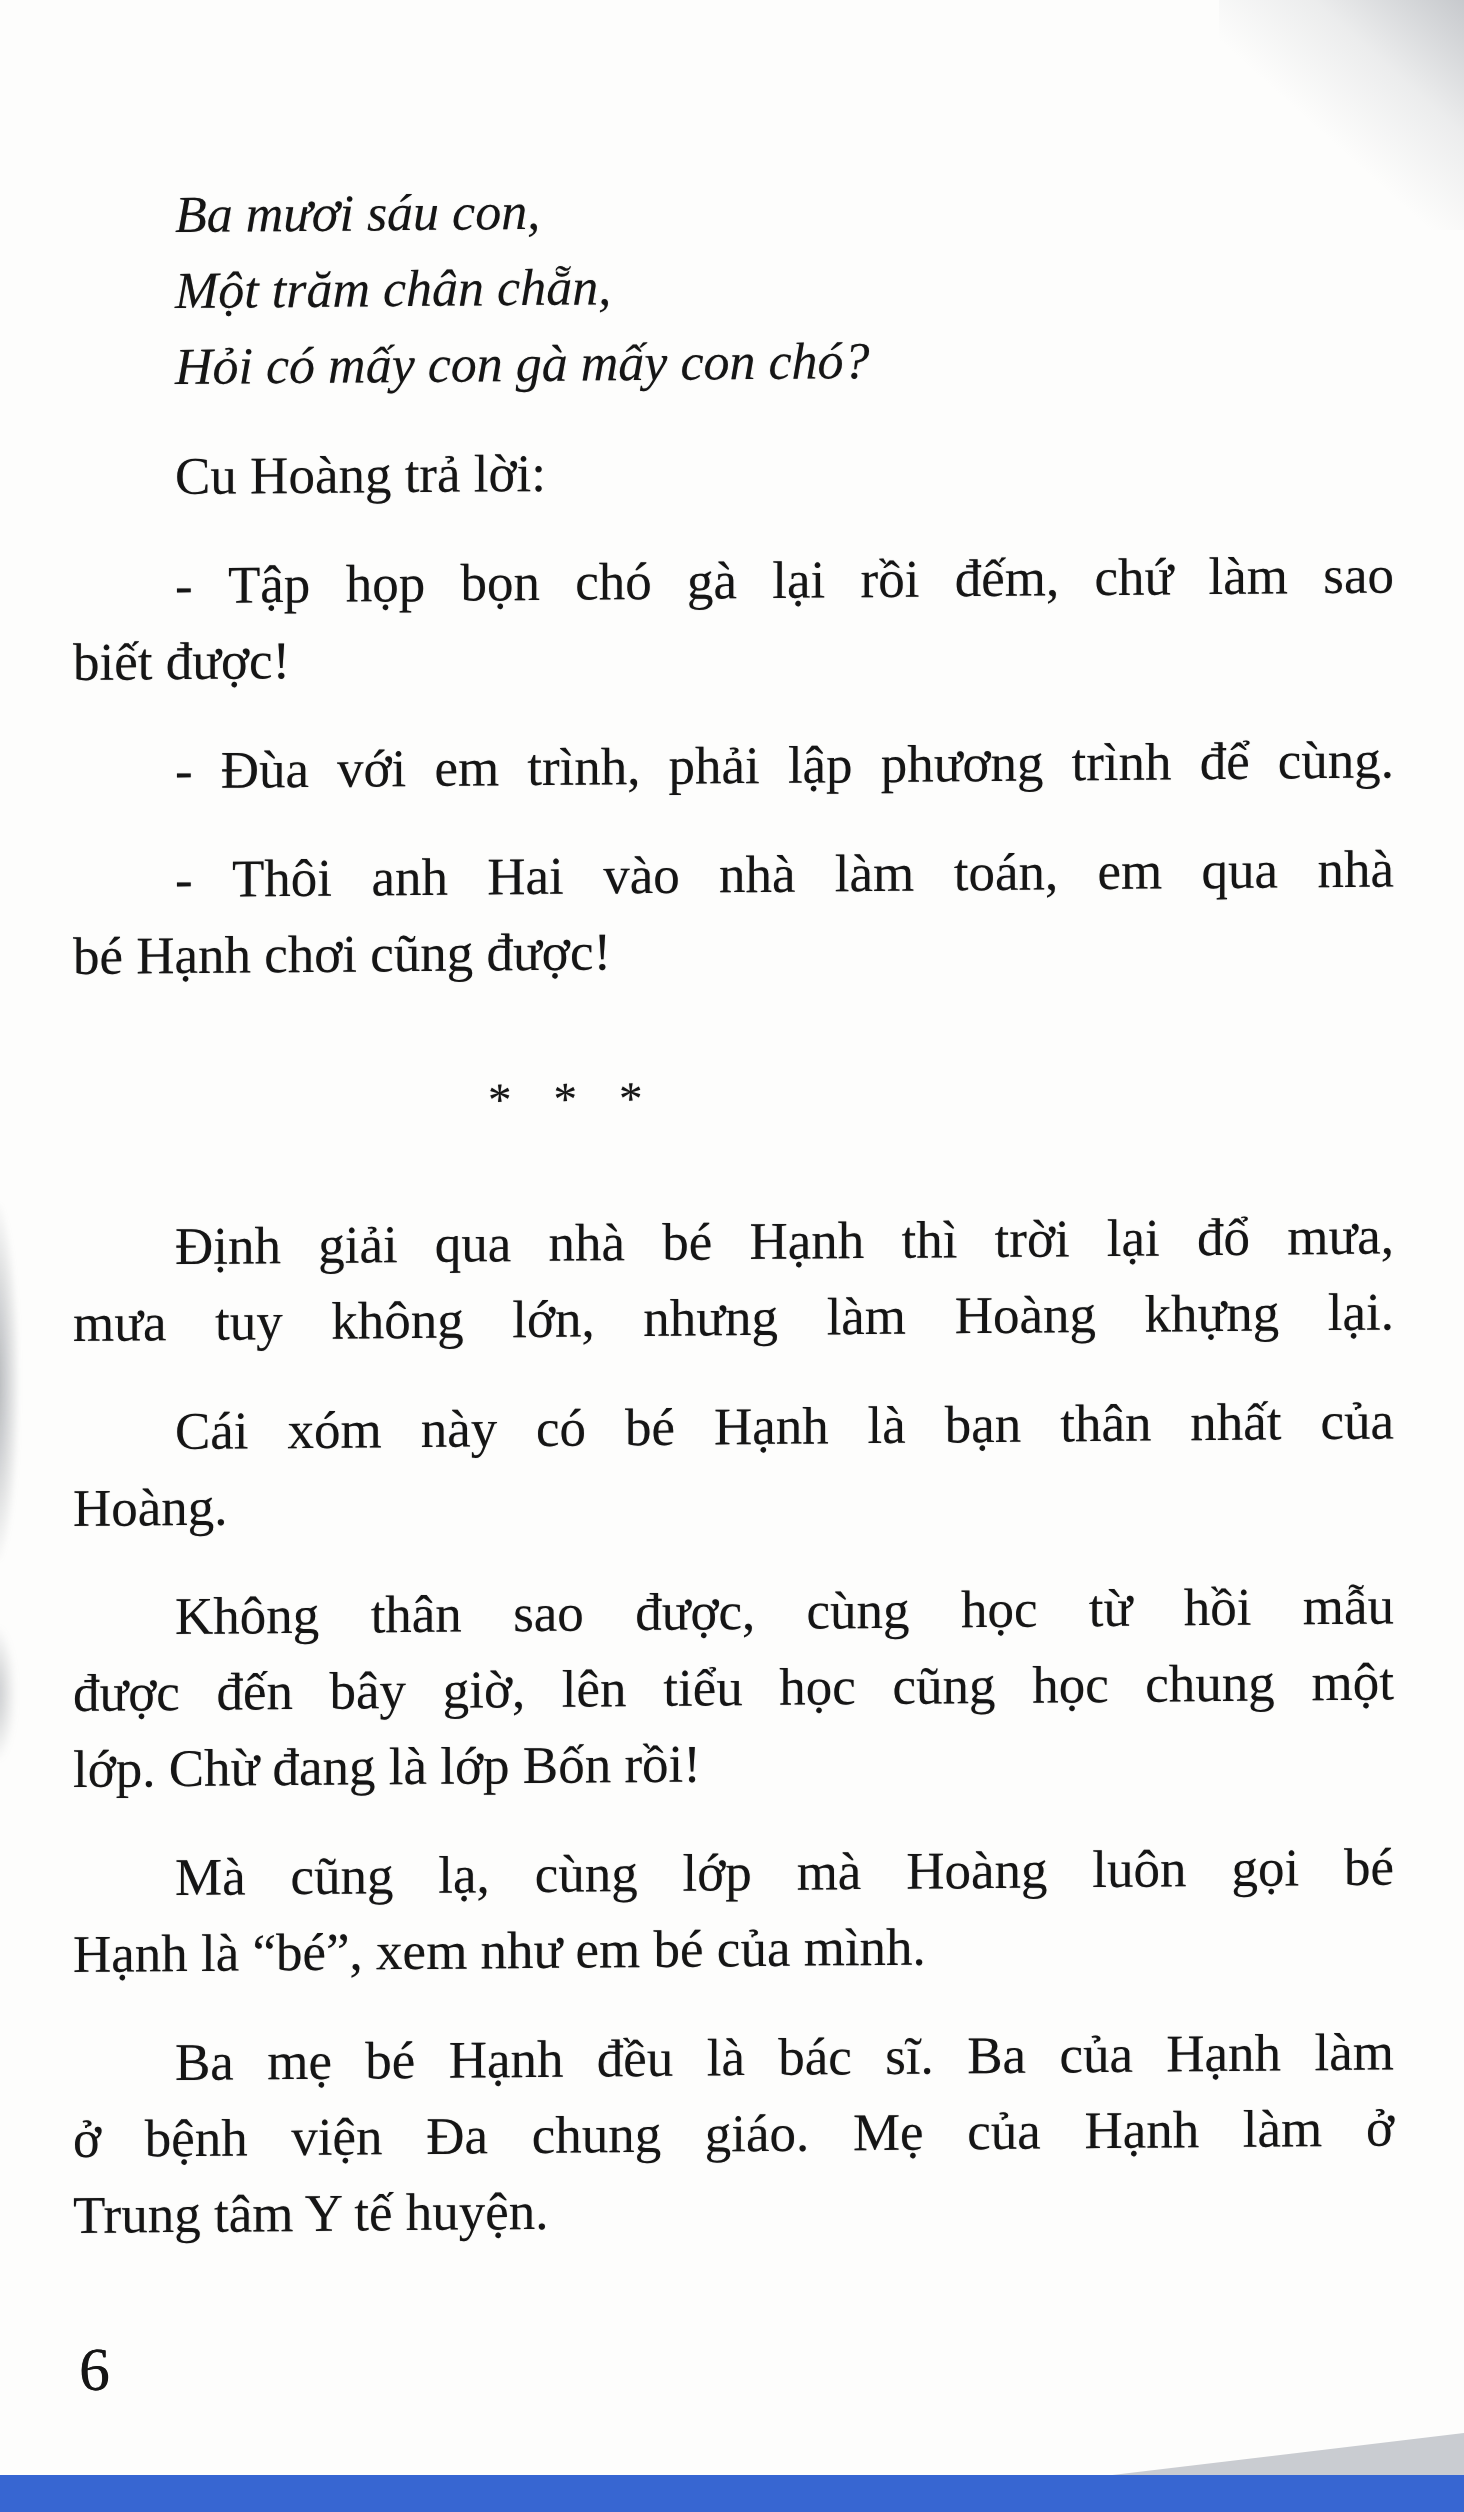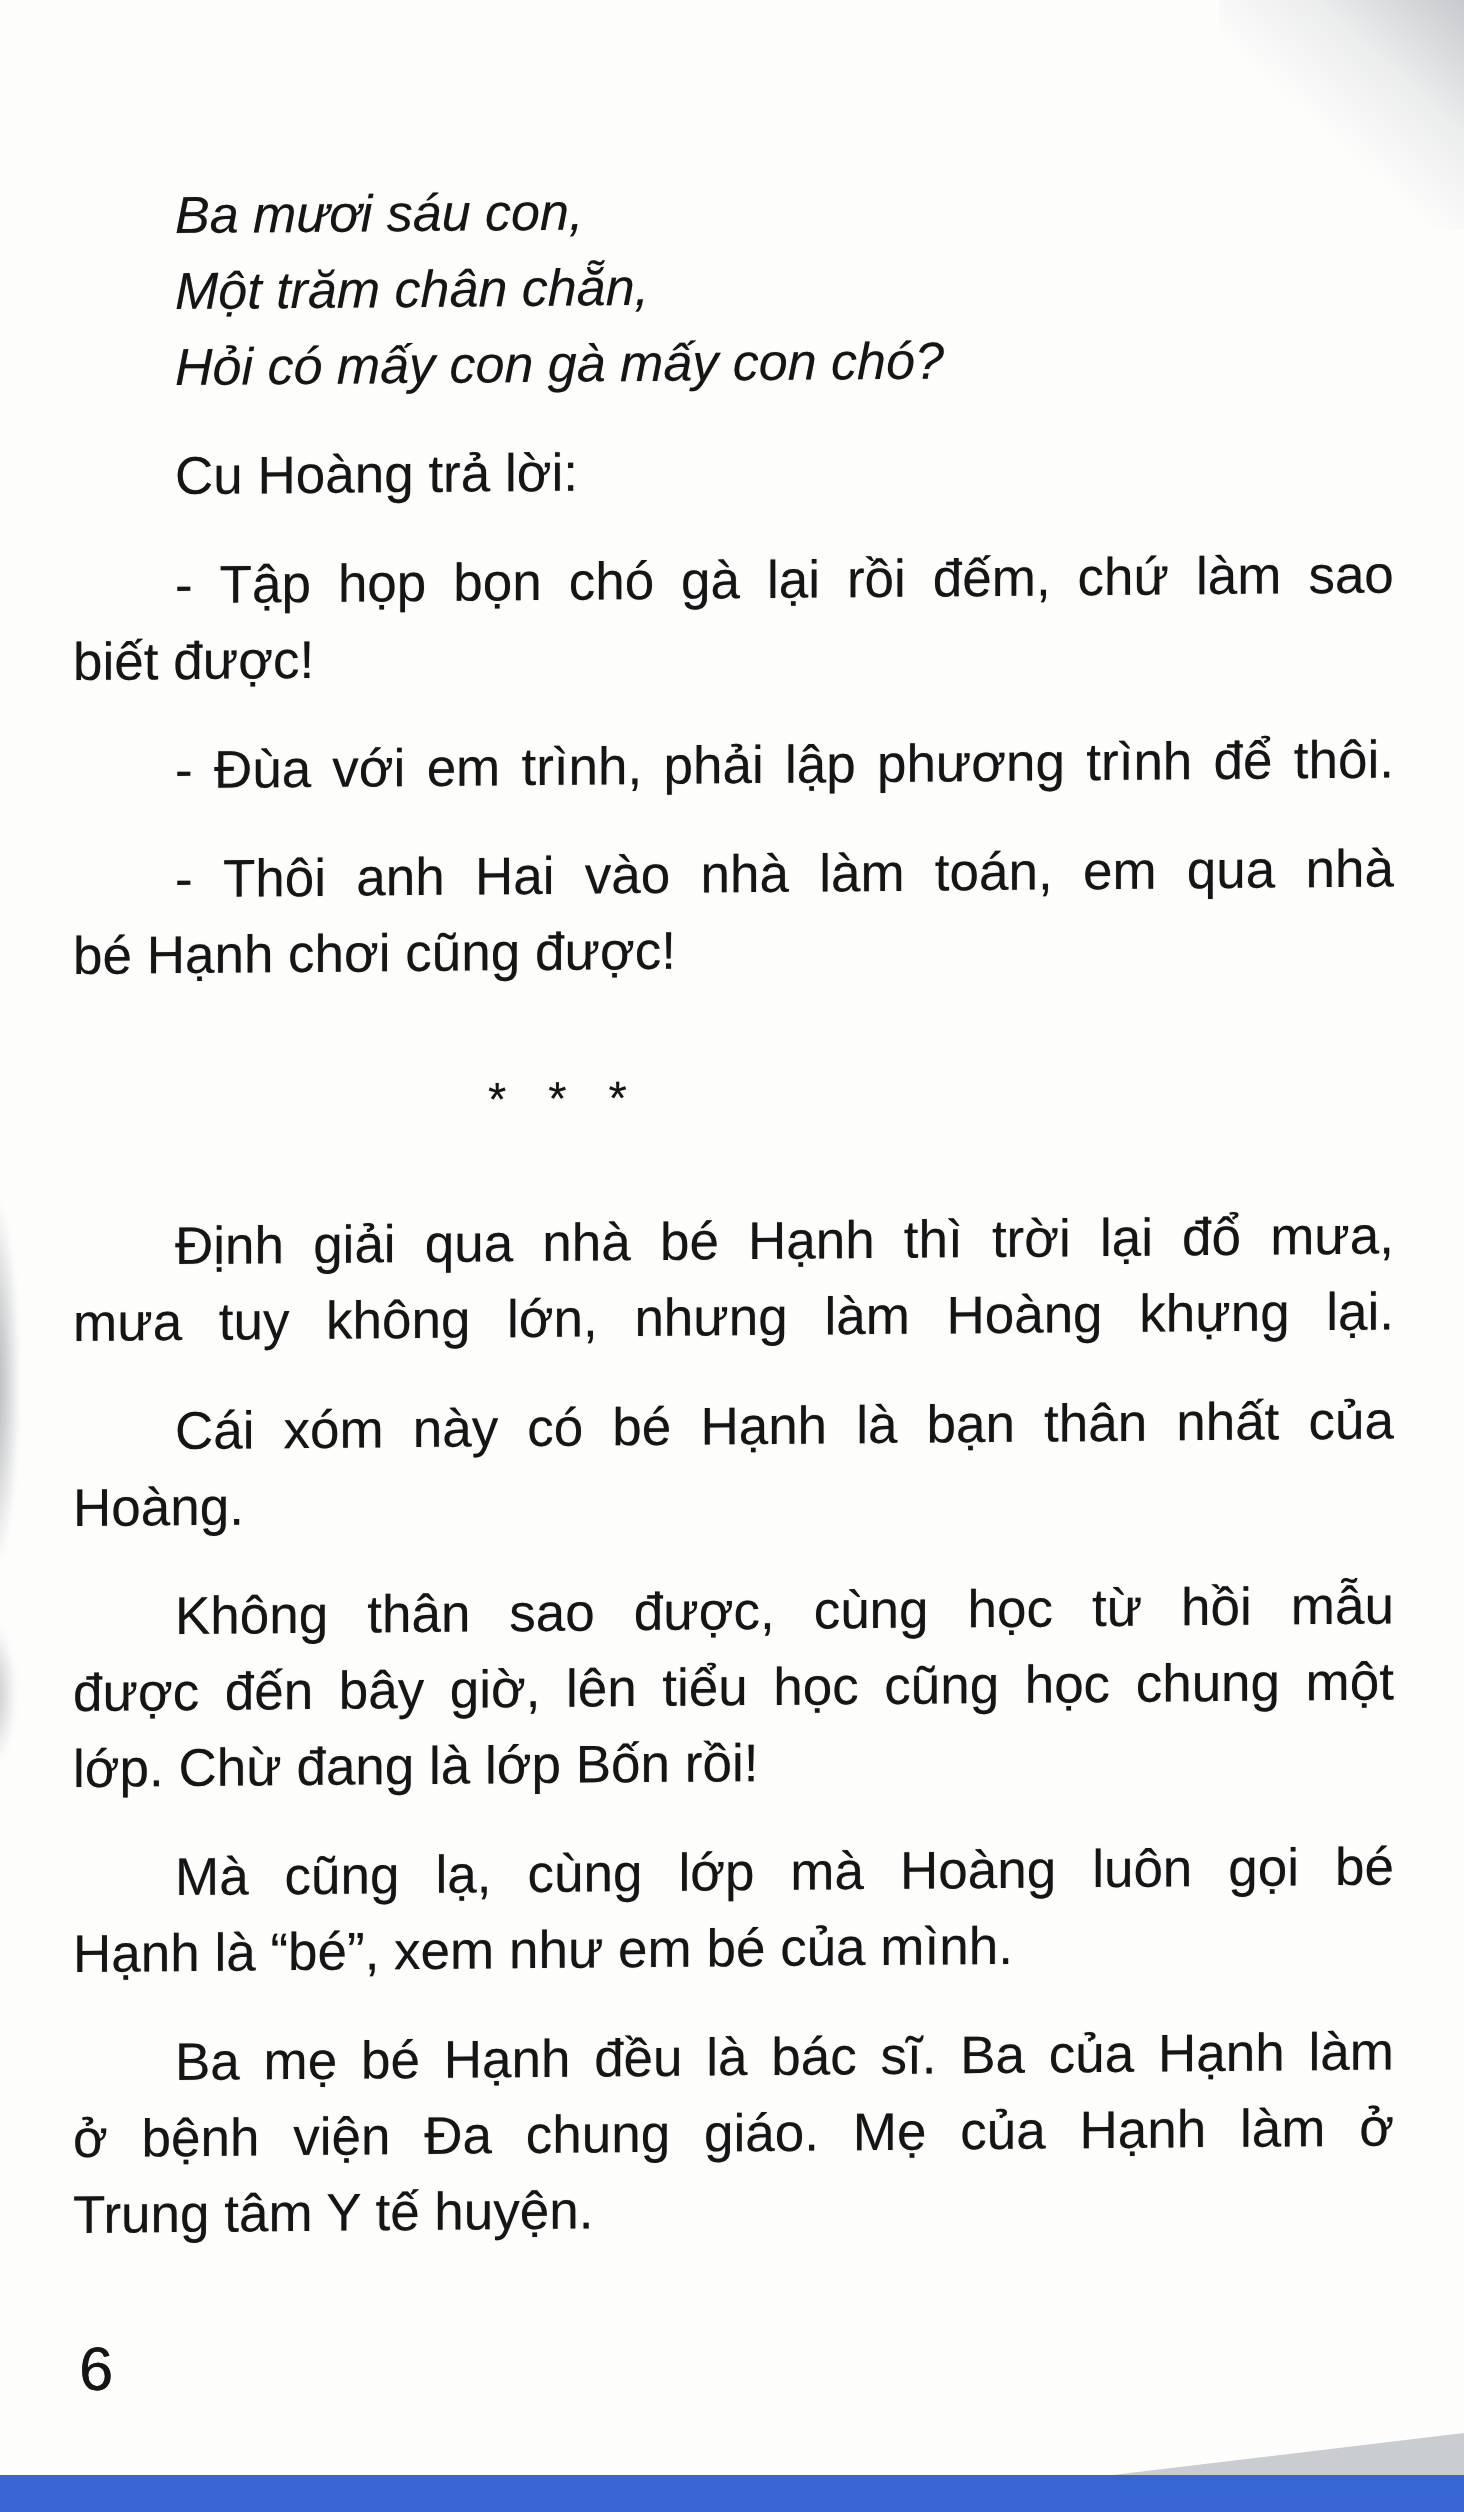--- a/index.html
+++ b/index.html
@@ -1,21 +1,21 @@
 <!DOCTYPE html>
 <html style="font-size:12px"><head>
 <meta charset="utf-8">
 <style>
   html,body{margin:0;padding:0;background:#e8e8e8;}
   .page{
     position:relative;
     width:1464px;height:2512px;
     background:#fdfdfc;
     overflow:hidden;
-    font-family:Liberation Sans, sans-serif;
+    font-family:Liberation Serif, serif;
     color:#151515;
   }
   .content{
     position:absolute;left:73px;top:0;width:1321px;
     padding-top:178px;
     transform:skewY(-0.5deg);
     transform-origin:0 0;
   }
   .line{
     font-size:53px;
@@ -108,21 +108,21 @@
         <span>-</span>
         <span>Đùa</span>
         <span>với</span>
         <span>em</span>
         <span>trình,</span>
         <span>phải</span>
         <span>lập</span>
         <span>phương</span>
         <span>trình</span>
         <span>để</span>
-        <span>thôi.</span>
+        <span>cùng.</span>
       </div>
       <div class="line first gap-para fill">
         <span>-</span>
         <span>Thôi</span>
         <span>anh</span>
         <span>Hai</span>
         <span>vào</span>
         <span>nhà</span>
         <span>làm</span>
         <span>toán,</span>

